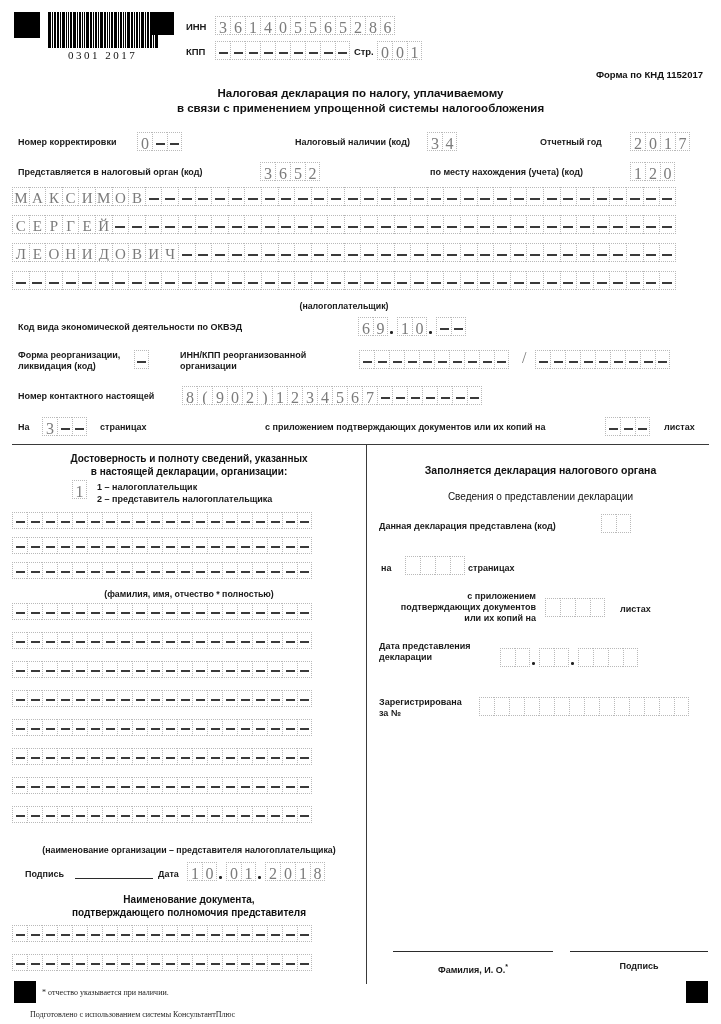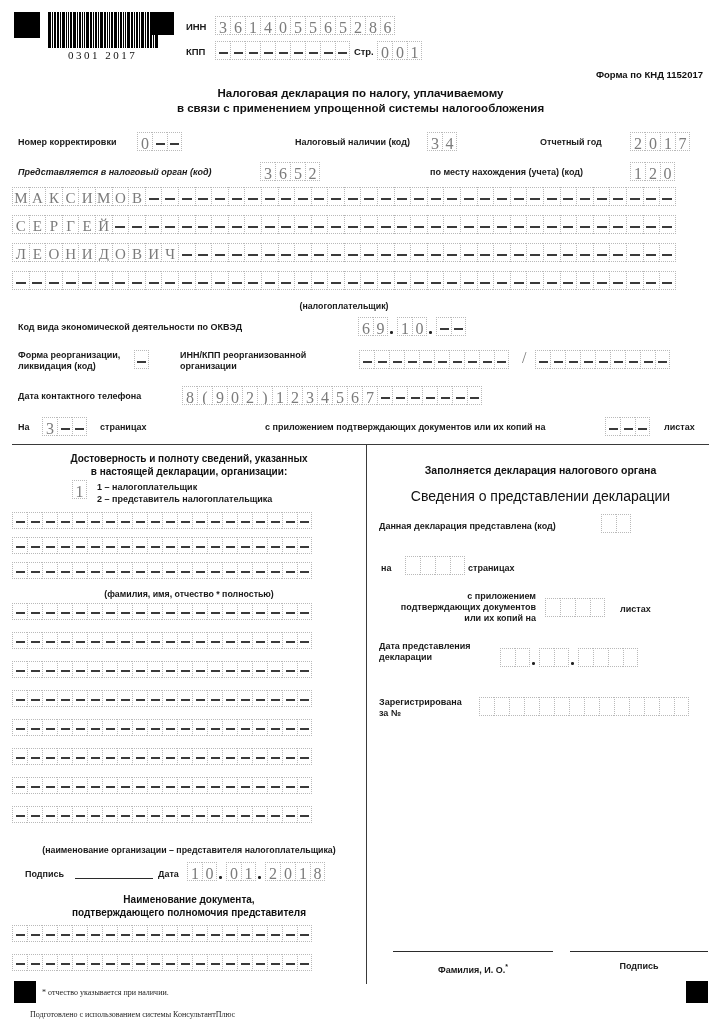--- a/index.html
+++ b/index.html
@@ -246,21 +246,21 @@
   </div>
 
 <div class="lbl-n abs" style="left:540px; top:137px;">Отчетный год</div>
 <div class="cells c-h" id="year-cells" style="left:630px; top:132px;">
     <span>2</span>
     <span>0</span>
     <span>1</span>
     <span>7</span>
   </div>
 
-<div class="lbl-n abs" style="left:18px; top:167px;font-style:italic;">Представляется в налоговый орган (код)</div>
+<div class="lbl-n abs" style="left:18px; top:167px;">Представляется в налоговый орган (код)</div>
 <div class="cells c-h" id="authority-cells" style="left:260px; top:162px;">
     <span>3</span>
     <span>6</span>
     <span>5</span>
     <span>2</span>
   </div>
 
 <div class="lbl-n abs" style="left:430px; top:167px;">по месту нахождения (учета) (код)</div>
 <div class="cells c-h" id="location-cells" style="left:630px; top:162px;">
     <span>1</span>
@@ -485,21 +485,21 @@
     <span class="dash"></span>
     <span class="dash"></span>
     <span class="dash"></span>
     <span class="dash"></span>
     <span class="dash"></span>
     <span class="dash"></span>
     <span class="dash"></span>
     <span class="dash"></span>
   </div>
 
-<div class="lbl-n abs" style="left:18px; top:391px;">Дата контактного телефона</div>
+<div class="lbl-n abs" style="left:18px; top:391px;">Номер контактного настоящей</div>
 <div class="cells c-h" id="phone-cells" style="left:182px; top:386px;">
     <span>8</span>
     <span>(</span>
     <span>9</span>
     <span>0</span>
     <span>2</span>
     <span>)</span>
     <span>1</span>
     <span>2</span>
     <span>3</span>
@@ -866,21 +866,21 @@
     <span class="dash"></span>
   </div>
 
 <div class="sq" style="left:14px; top:981px; width:22px; height:22px;"></div>
 <div class="footnote" style="left:42px; top:988px;">
   <span>* отчество указывается  при наличии.</span>
 </div>
 <div class="footnote" style="left:30px; top:1010px;">Подготовлено с использованием системы КонсультантПлюс</div>
 
 <div class="blk-title" style="left:372px; width:337px; top:464px; font-size:10.5px;">Заполняется декларация налогового органа</div>
-<div class="blk-title" style="left:372px; width:337px; top:490px; font-weight:normal; font-size:14px;">Сведения о представлении декларации</div>
+<div class="blk-title" style="left:372px; width:337px; top:490px; font-weight:normal; font-size:10px;">Сведения о представлении декларации</div>
 
 <div class="lbl-n abs" style="left:379px; top:521px;">Данная декларация представлена (код)</div>
 <div class="cells c-h" id="off-code" style="left:601px; top:514px;">
     <span></span>
     <span></span>
   </div>
 
 <div class="lbl-n abs" style="left:381px; top:563px;">на</div>
 <div class="cells c-h" id="off-pages" style="left:405px; top:556px;">
     <span></span>

